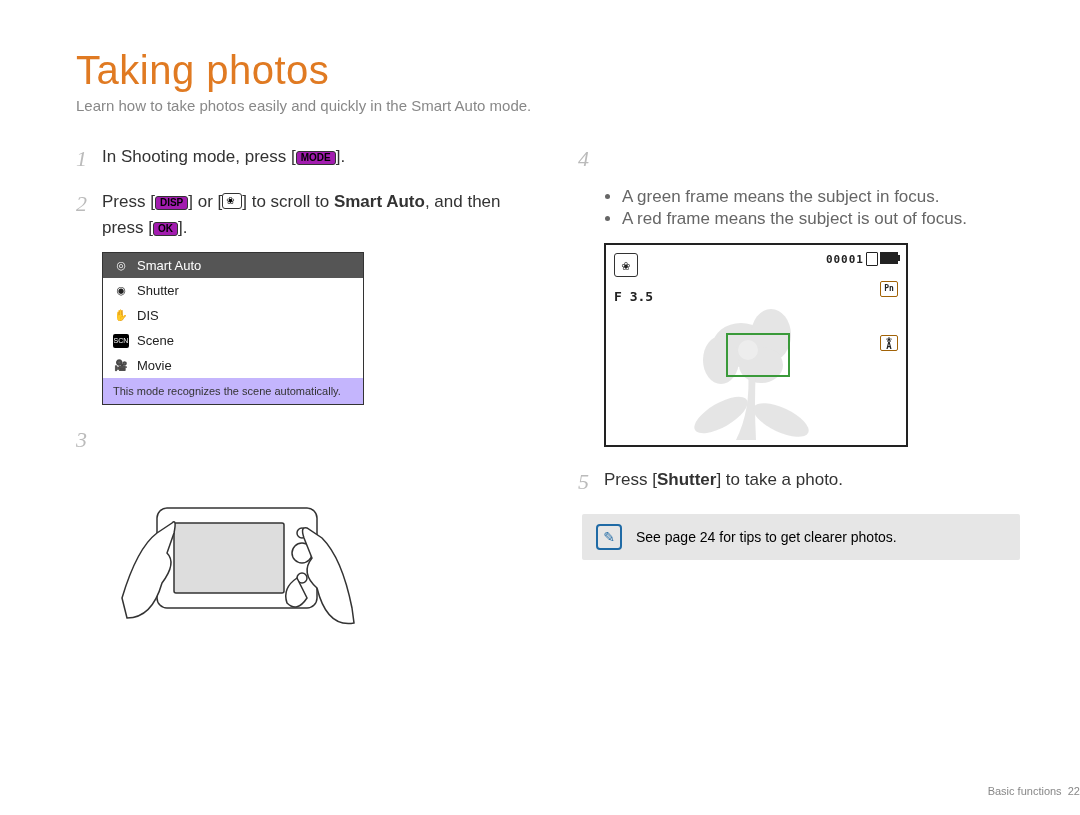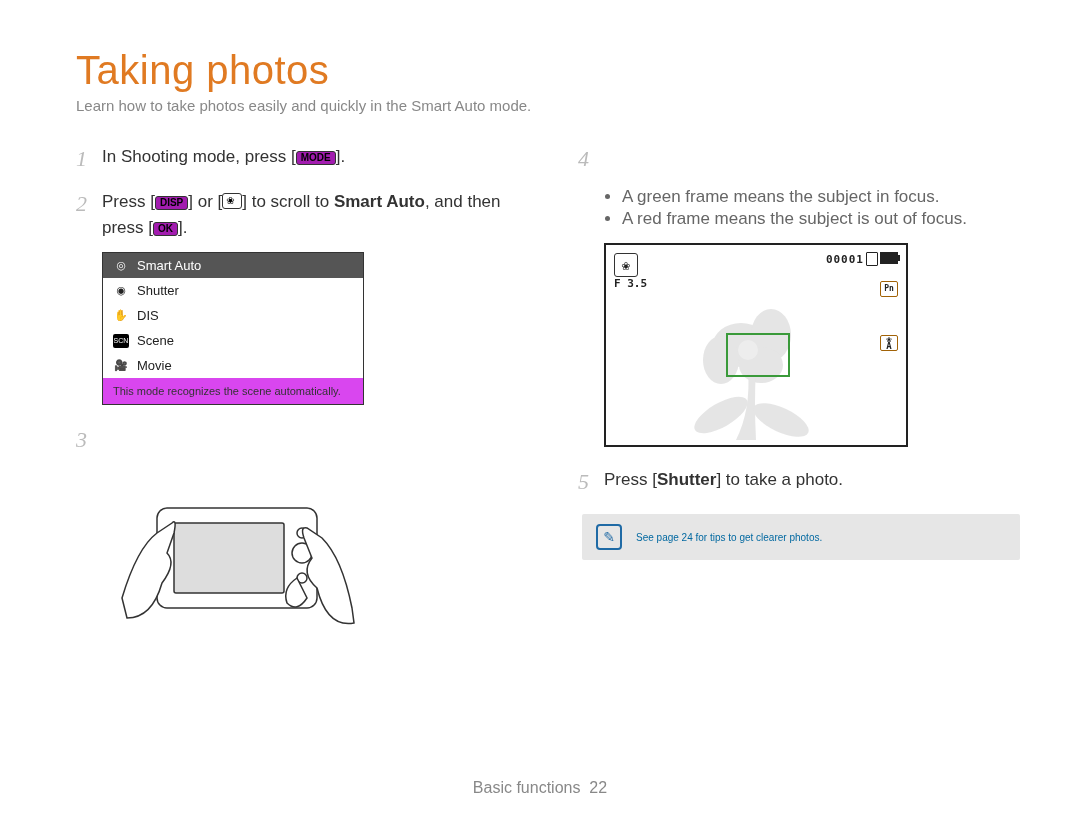--- a/index.html
+++ b/index.html
@@ -114,21 +114,21 @@
   }
   .mode-menu .item .mi {
     width: 16px;
     height: 14px;
     display: inline-flex;
     align-items: center;
     justify-content: center;
     font-size: 11px;
   }
   .mode-menu .hint {
-    background: #d946ef;
+    background: #c4b5fd;
     color: #333;
     font-size: 11px;
     padding: 6px 10px;
     line-height: 1.3;
   }
 
   
   .camera-illus {
     margin: 10px 0 0 26px;
     width: 270px;
@@ -180,22 +180,22 @@
   }
   .lcd .batt::after {
     content: "";
     position: absolute;
     right: -3px; top: 2px;
     width: 2px; height: 6px;
     background: #222;
   }
   .lcd .fnum {
     position: absolute;
-    left: 8px; top: 32px;
-    font-size: 11px;
+    left: 8px; top: 44px;
+    font-size: 13px;
     font-weight: 700;
   }
   .lcd .badge-right {
     position: absolute;
     right: 8px;
     width: 16px; height: 14px;
     border: 1px solid #a16207;
     border-radius: 2px;
     font-size: 8px;
     text-align: center;
@@ -231,30 +231,30 @@
     border: 2px solid #1f6aa5;
     border-radius: 4px;
     color: #1f6aa5;
     display: flex;
     align-items: center;
     justify-content: center;
     font-size: 14px;
     flex-shrink: 0;
   }
   .tip .ttext {
-    font-size: 10px;
-    color: #0369a1;
+    font-size: 14px;
+    color: #000000;
   }
 
   .footer {
     position: absolute;
     bottom: 18px;
     left: 0; right: 0;
-    text-align: center;
-    font-size: 16px;
+    text-align: right;
+    font-size: 11px;
     color: #888;
   }
 </style>
 </head>
 <body>
 
 <div class="page">
   <h1 class="title">Taking photos</h1>
   <div class="subtitle">Learn how to take photos easily and quickly in the Smart Auto mode.</div>
 

